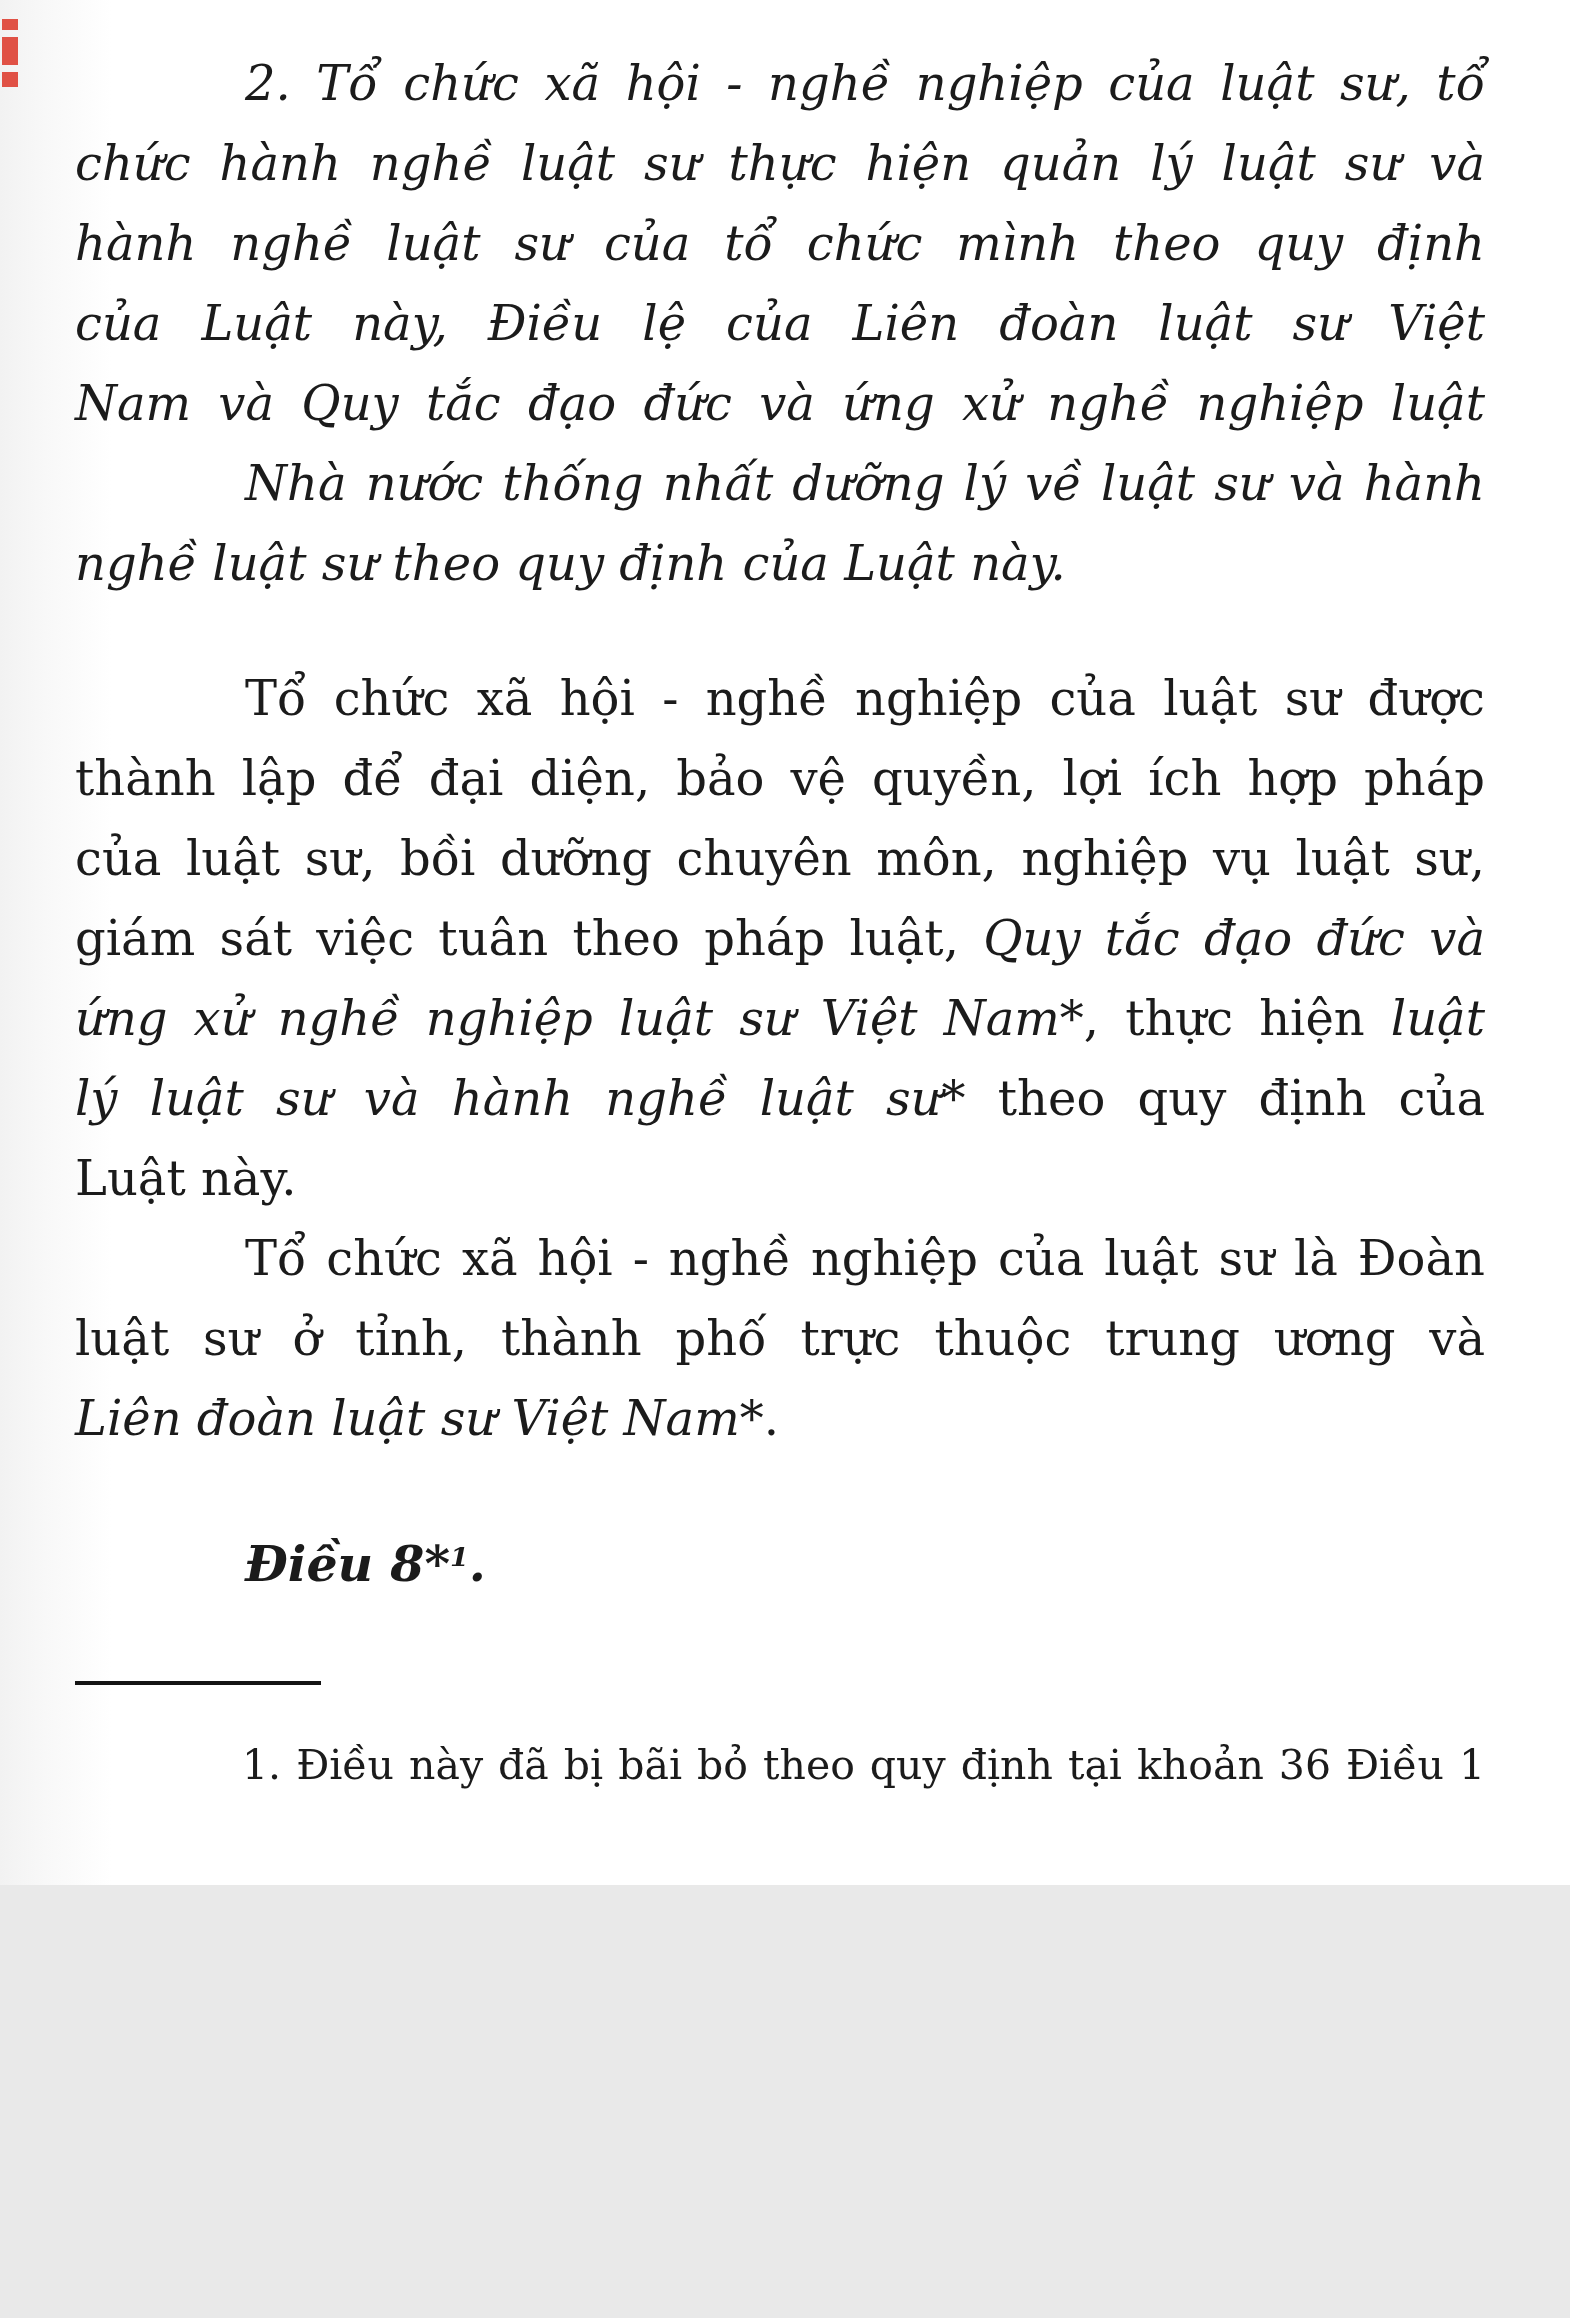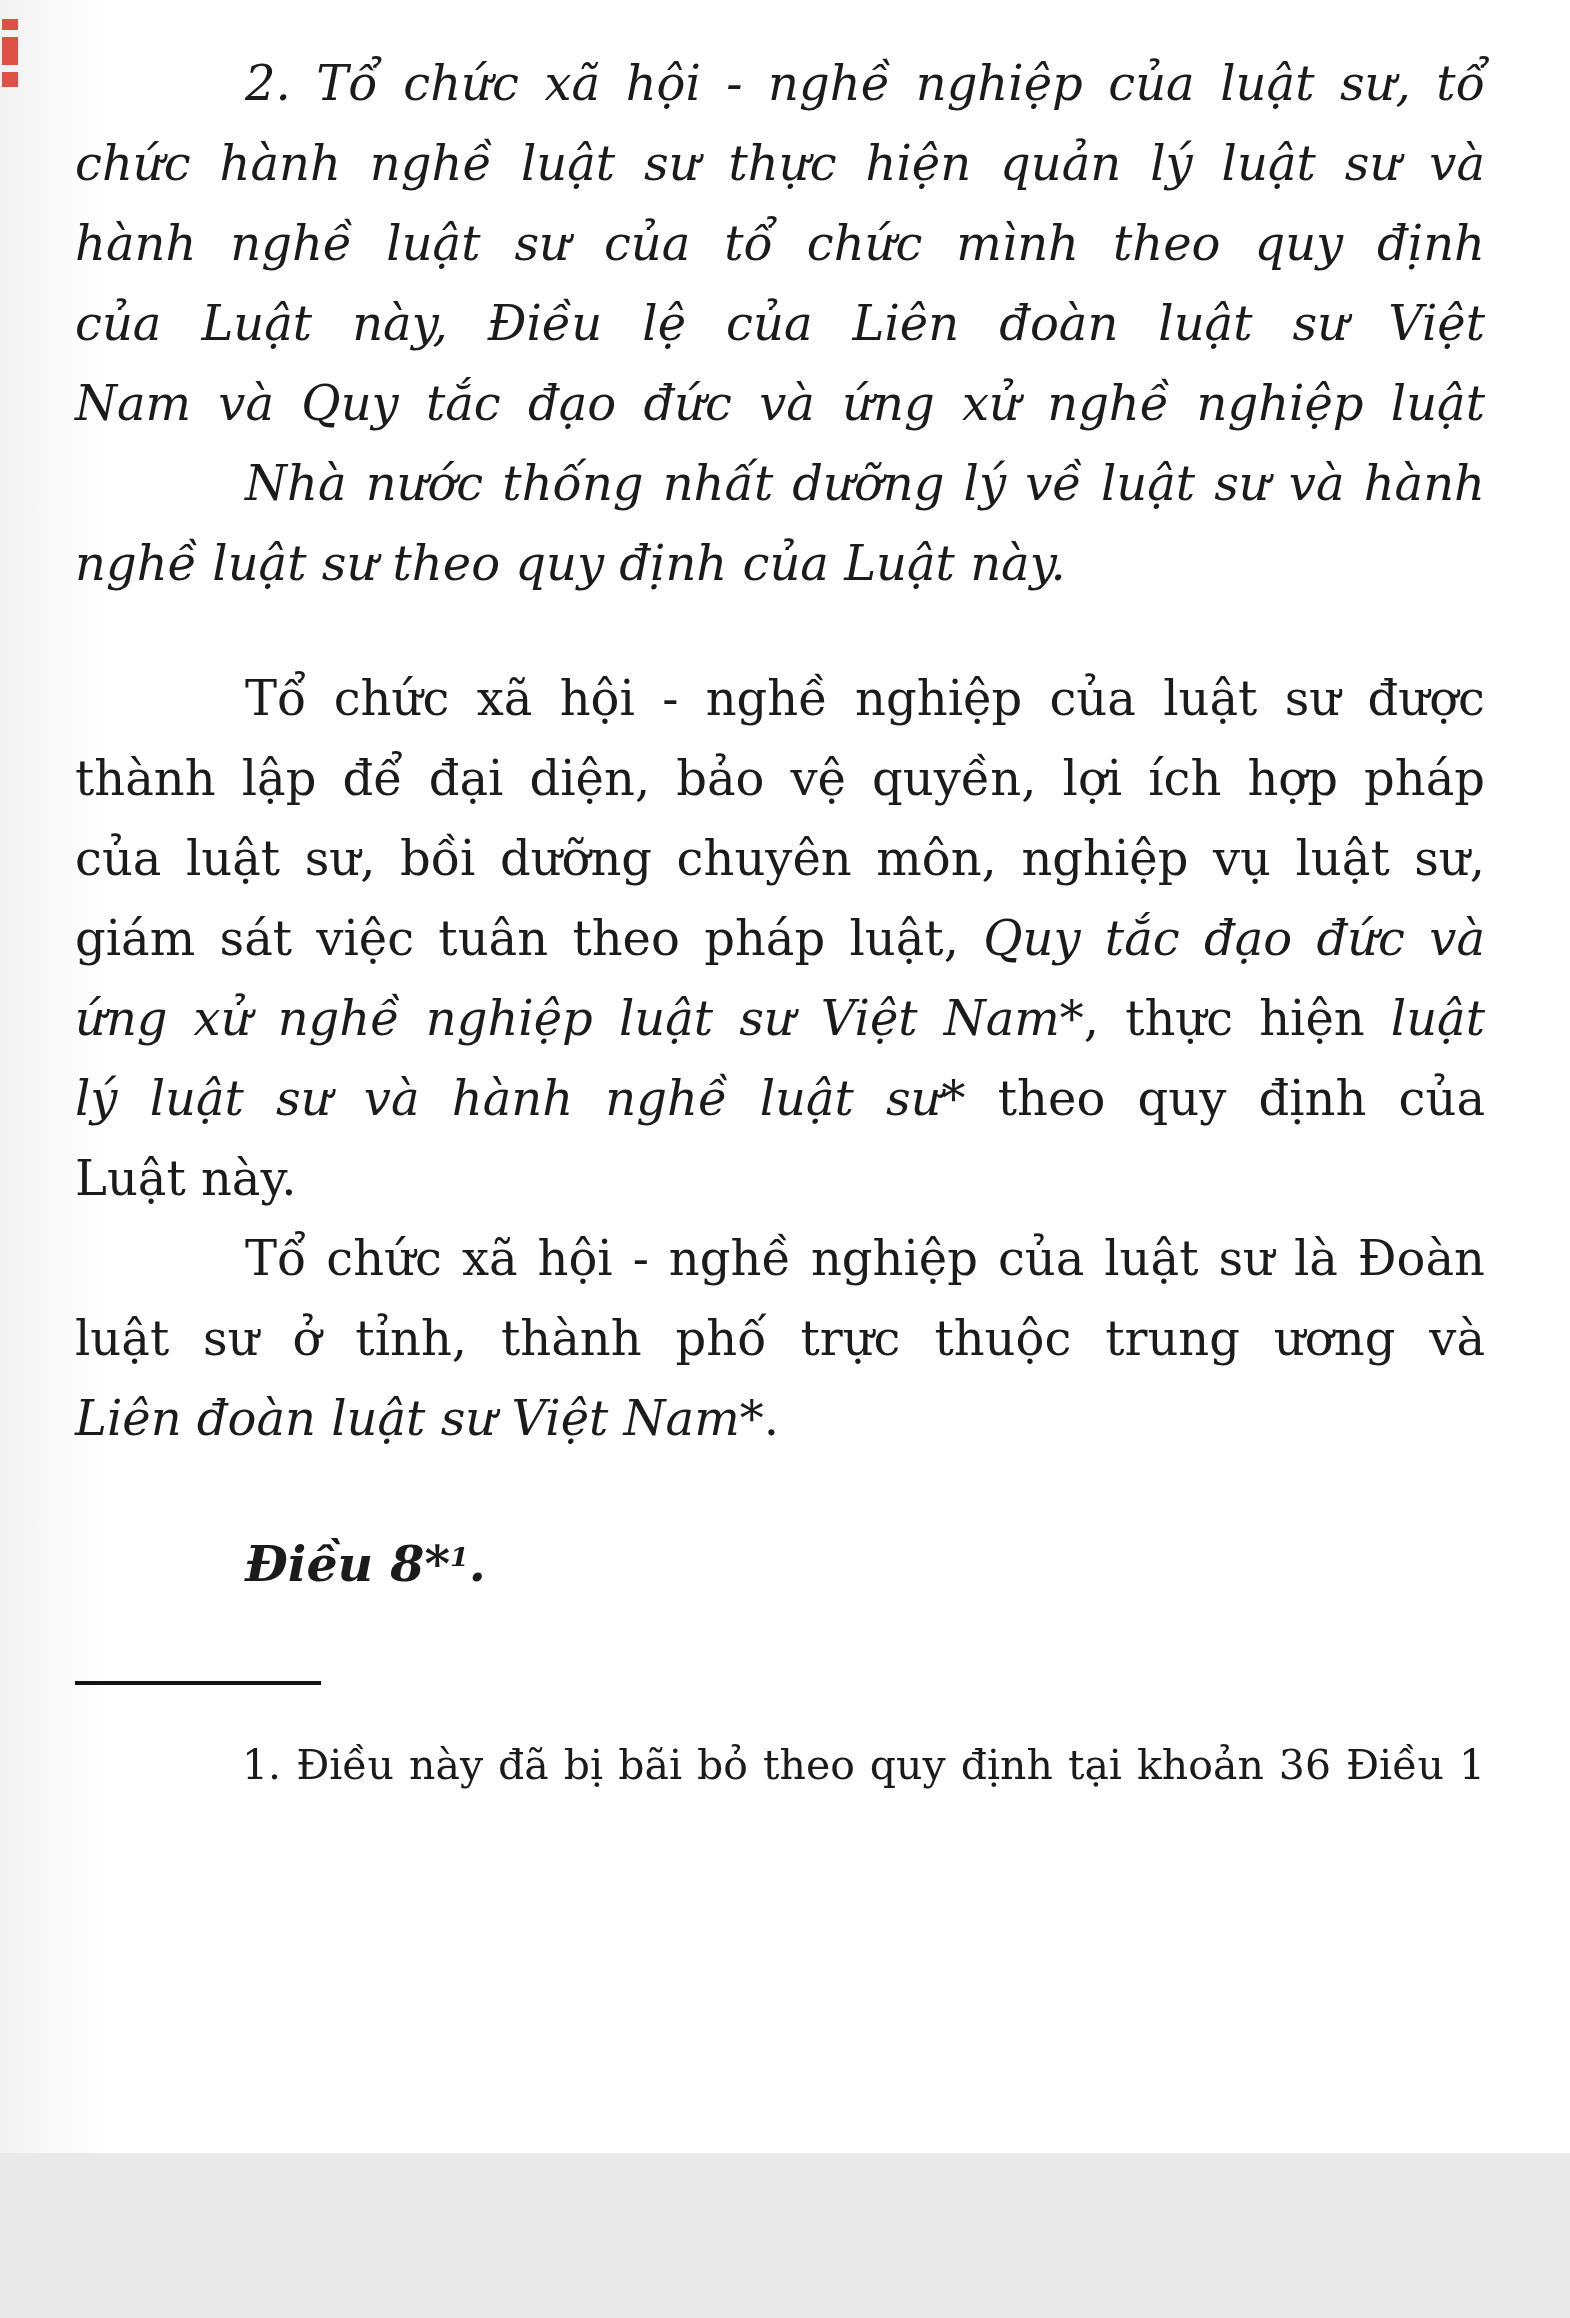--- a/index.html
+++ b/index.html
@@ -1,18 +1,18 @@
 <!DOCTYPE html>
 <html style="font-size:12px"><head>
 <meta charset="utf-8">
 <style>
   html,body { margin:0; padding:0; background:#e9e9e9; }
   .page {
     position:relative;
-    width:1570px; height:2153px;
+    width:1570px; height:1885px;
     background:#ffffff;
     font-family:"DejaVu Serif", serif;
     color:#1b1b1b;
     overflow:hidden;
   }
   .edge-shade {
     position:absolute; left:0; top:0; width:112px; height:2319px;
     background:linear-gradient(90deg,#f2f2f2 0%, #f8f8f8 40%, #ffffff 100%);
     pointer-events:none;
   }

